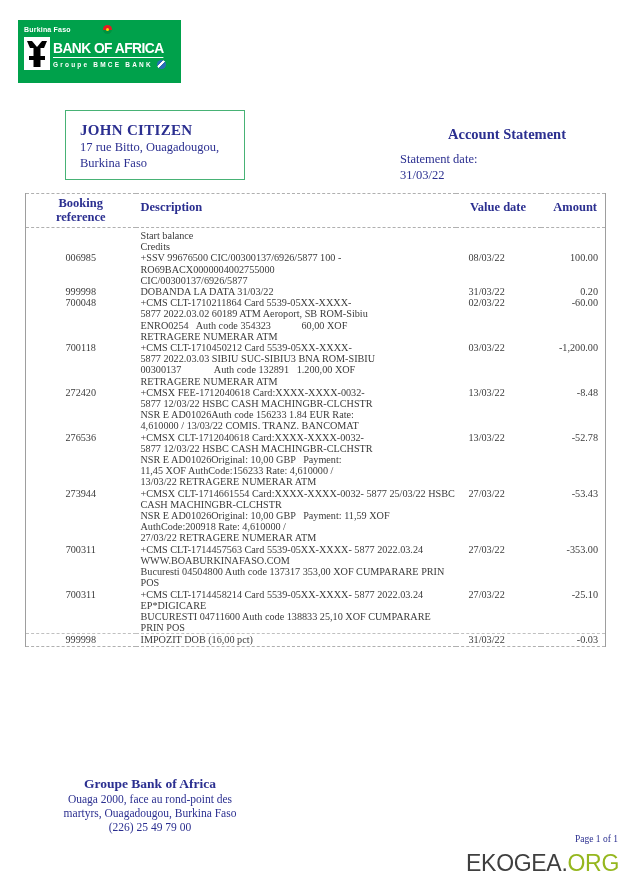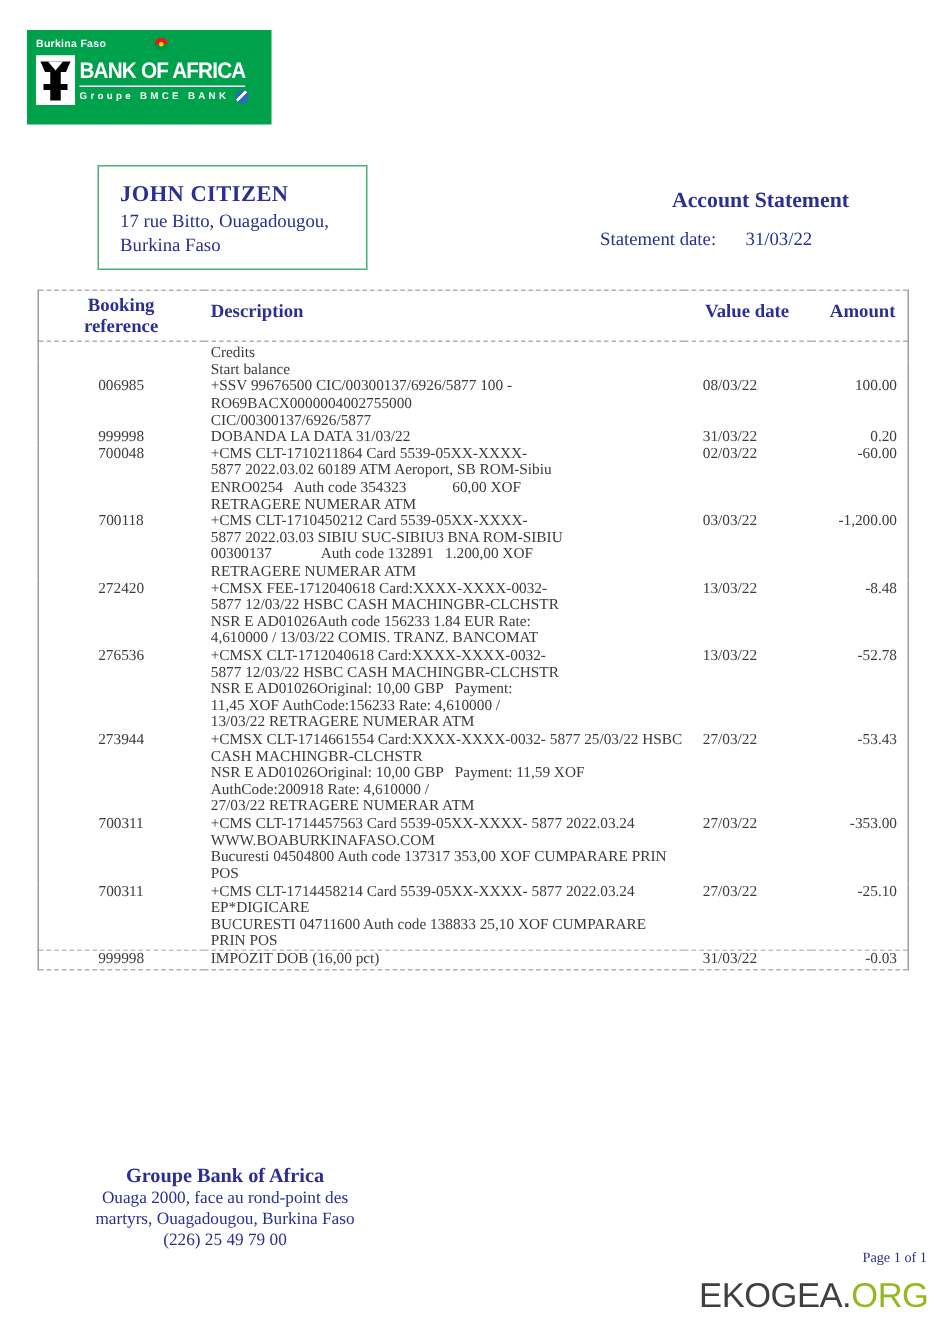--- a/index.html
+++ b/index.html
@@ -32,21 +32,21 @@
   
   .addr-box{position:absolute;left:17px;top:110px;width:180px;height:70px;
             border:1.5px solid #47B275;box-sizing:border-box;padding:11px 0 0 14px;margin-left:48px;}
   .addr-name{color:#2B2F90;font-size:15px;font-weight:bold;letter-spacing:.3px;}
   .addr-line{color:#2B2F90;font-size:12.5px;line-height:15px;margin-top:1px;}
 
   
   .stmt-info{position:absolute;left:400px;top:126px;width:215px;}
   .stmt-title{color:#2B2F90;font-size:14.5px;font-weight:bold;margin-left:48px;}
   .stmt-rows{margin-top:8px;}
-  .stmt-row{display:flex;color:#2B2F90;font-size:12.5px;line-height:16px;}
+  .stmt-row{display:flex;color:#2B2F90;font-size:12.5px;line-height:16px;flex-direction:column;}
   .stmt-label{width:97px;flex:0 0 auto;}
   .stmt-value{}
 
   
   .stmt-table{position:absolute;left:25px;top:193px;width:580px;
               border-left:1px solid #9e9e9e;border-right:1px solid #9e9e9e;
               border-top:1px dashed #b0b0b0;border-bottom:1px dashed #b0b0b0;
               border-collapse:collapse;table-layout:fixed;}
   .stmt-table col.c-booking{width:110px;}
   .stmt-table col.c-desc{width:320px;}
@@ -134,29 +134,29 @@
       <th class="h-booking">Booking reference</th>
       <th class="h-desc">Description</th>
       <th class="h-date">Value date</th>
       <th class="h-amount">Amount</th>
     </tr>
   </thead>
   <tbody>
       <tr>
         <td class="booking"></td>
         <td class="desc">
-          <div>Credits</div>
+          <div>Start balance</div>
         </td>
         <td class="date"></td>
         <td class="amount"></td>
       </tr>
       <tr>
         <td class="booking"></td>
         <td class="desc">
-          <div>Start balance</div>
+          <div>Credits</div>
         </td>
         <td class="date"></td>
         <td class="amount"></td>
       </tr>
       <tr>
         <td class="booking">006985</td>
         <td class="desc">
           <div>+SSV 99676500 CIC/00300137/6926/5877 100 -</div>
           <div>RO69BACX0000004002755000</div>
           <div>CIC/00300137/6926/5877</div>

